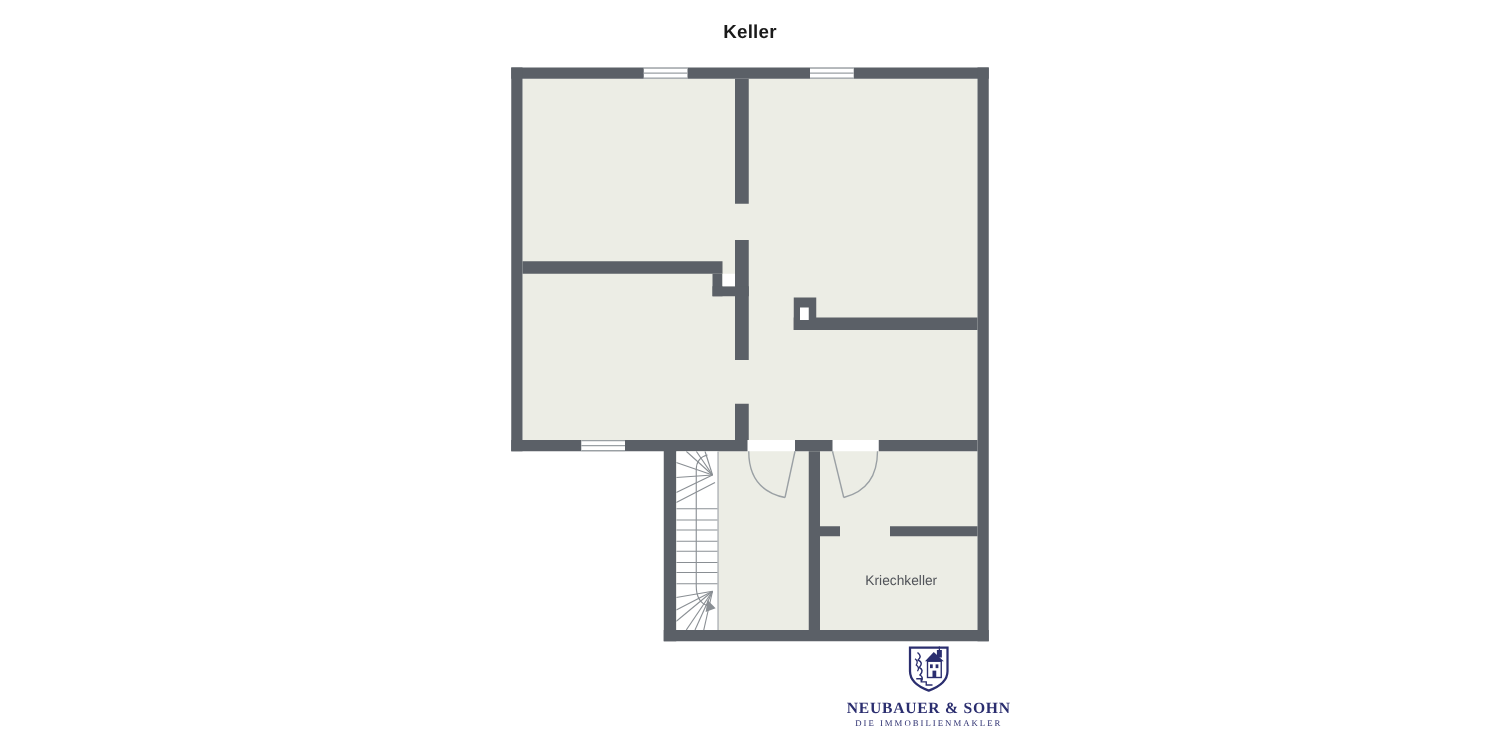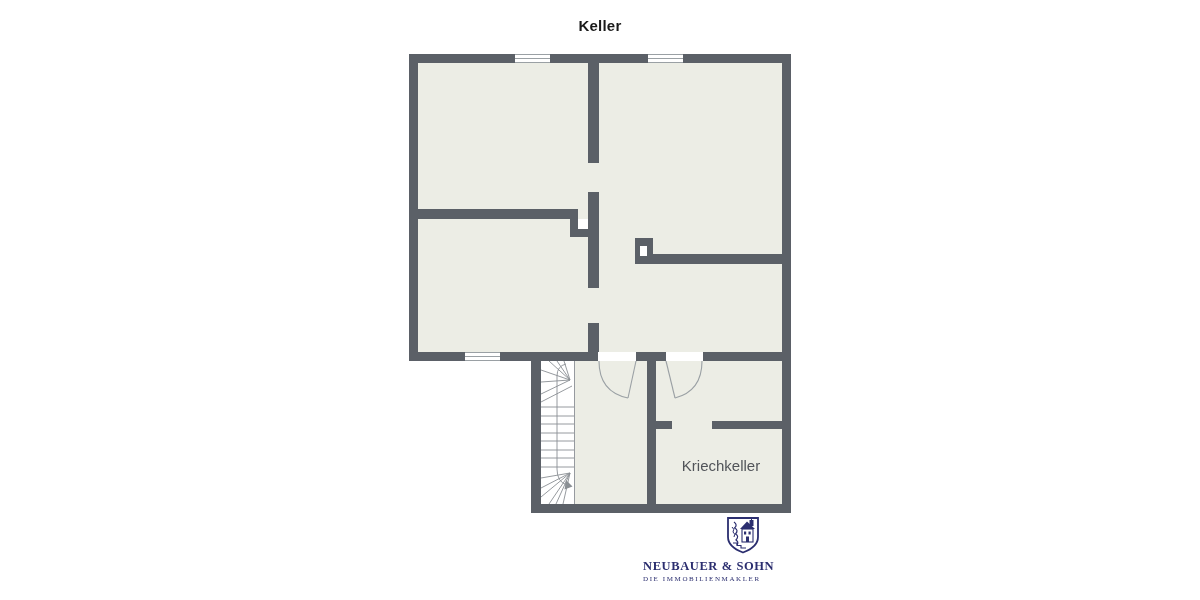--- a/index.html
+++ b/index.html
@@ -10,22 +10,22 @@
   .wall{position:absolute;background:var(--wall,#5b6067);}
   .floor{position:absolute;background:var(--floor,#ecede5);}
   .hole{position:absolute;background:var(--window_fill,#fff);}
   .win{position:absolute;background:var(--window_fill,#fff);box-sizing:border-box;
        border-top:1px solid var(--line,#9aa0a4);border-bottom:1px solid var(--line,#9aa0a4);}
   .win .mull{position:absolute;left:0;right:0;top:50%;height:1px;margin-top:-1px;background:var(--line,#9aa0a4);}
   .stairs{position:absolute;left:541px;top:361px;color:var(--stair_line,#8a8f94);}
   .stairs .bg{fill:var(--stair_bg,#fff);}
   .overlay{position:absolute;left:0;top:0;color:var(--line,#9aa0a4);}
   .room-label{position:absolute;left:721px;top:465px;transform:translate(-50%,-50%);
-              font-size:15px;color:var(--room_label,#515459);white-space:nowrap;}
-  .logo{position:absolute;left:643px;top:516px;width:200px;color:var(--logo_navy,#2b2e6f);}
+              font-size:11px;color:var(--room_label,#515459);white-space:nowrap;}
+  .logo{position:absolute;left:643px;top:516px;width:200px;text-align:center;color:var(--logo_navy,#2b2e6f);}
   .logo .crest{display:block;margin:0 auto 3px auto;}
   .logo .company{font-family:"Liberation Serif", serif;font-size:12.5px;font-weight:bold;
                  letter-spacing:.6px;white-space:nowrap;}
   .logo .tagline{font-family:Liberation Serif, serif;font-size:7px;letter-spacing:1.6px;
                  margin-top:1px;white-space:nowrap;}
 </style>
 </head>
 <body>
 
 <div class="canvas">

